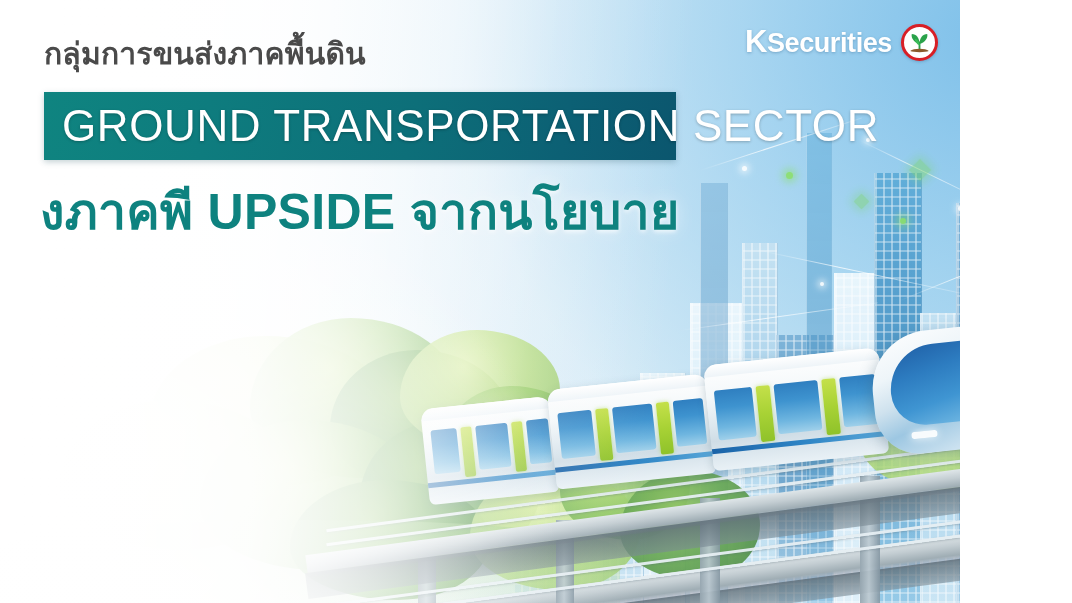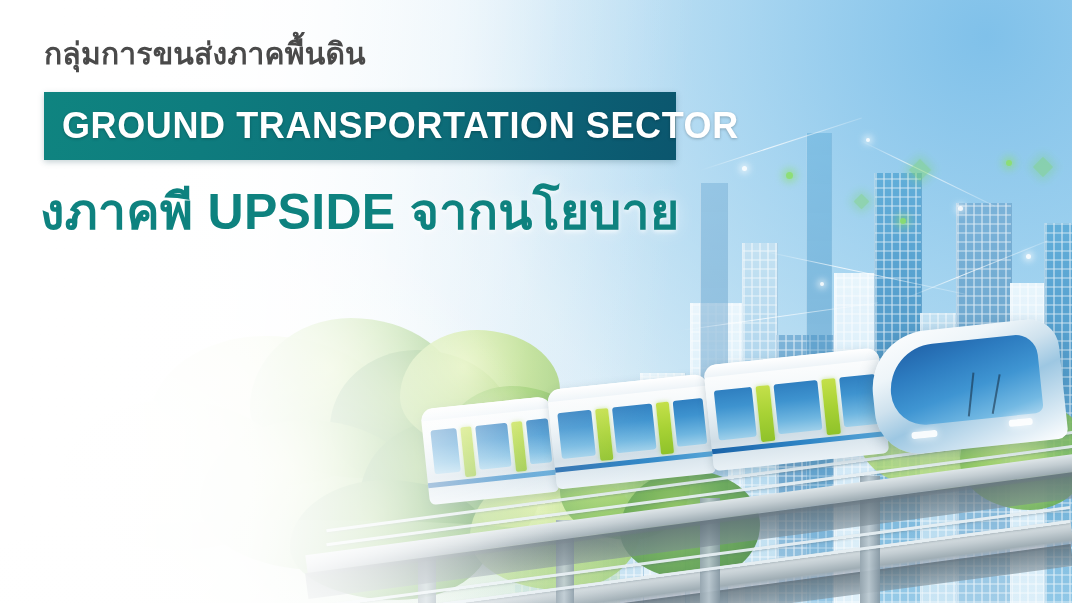--- a/index.html
+++ b/index.html
@@ -6,21 +6,21 @@
     margin: 0;
     padding: 0;
     background: #ffffff;
   }
   body {
     font-family: "Liberation Sans", "DejaVu Sans", sans-serif;
   }
 
   #banner-canvas {
     position: relative;
-    width: 1072px;
+    width: 960px;
     height: 603px;
     overflow: hidden;
     background: #ffffff;
   }
 
   
   .layer {
     position: absolute;
     top: 0; left: 0;
     width: 1072px;
@@ -231,24 +231,24 @@
     width: 632px;
     height: 68px;
     background: linear-gradient(100deg, #0f8480 0%, #0e7c7e 26%, #0d6f79 58%, #0c6074 82%, #0b566e 100%);
     display: flex;
     align-items: center;
     box-shadow: 0 2px 6px rgba(20,70,85,0.25);
   }
   .sector-banner .sector-text {
     padding-left: 18px;
     color: #ffffff;
-    font-size: 36px;
+    font-size: 44px;
     line-height: 38px;
     letter-spacing: 0.6px;
-    font-weight: 700;
+    font-weight: 400;
     white-space: nowrap;
     text-shadow: 0 1px 3px rgba(0,0,0,0.25);
   }
 
   .headline {
     position: absolute;
     left: 40px;
     top: 176px;
     width: 700px;
   }
@@ -450,14 +450,26 @@
   </div>
 
   <div class="sector-banner">
     <span class="sector-text">GROUND TRANSPORTATION SECTOR</span>
   </div>
 
   <div class="headline">
     <p class="hl hl-2">งภาคพี UPSIDE จากนโยบาย</p>
   </div>
 
+  <div class="logo">
+    <span class="logo-word"><span class="k">K</span><span>Securities</span></span>
+    <span class="logo-mark">
+      <svg viewBox="0 0 40 40" width="31" height="31" aria-hidden="true">
+        <path d="M20 30 L20 20" stroke="#2aa24a" stroke-width="2.4" fill="none" stroke-linecap="round"></path>
+        <path d="M20 22 C12 20 9 13 10 9 C16 9 20 14 20 22 Z" fill="#2aa24a"></path>
+        <path d="M20 22 C28 20 31 13 30 9 C24 9 20 14 20 22 Z" fill="#2aa24a"></path>
+        <path d="M20 24 C16 22 14 18 14 15 C18 16 20 19 20 24 Z" fill="#3bbd5a"></path>
+        <path d="M8 31 C12 27 28 27 32 31 C28 33 12 33 8 31 Z" fill="#8a5a2b"></path>
+      </svg>
+    </span>
+  </div>
 
 </div>
 
 </body></html>

